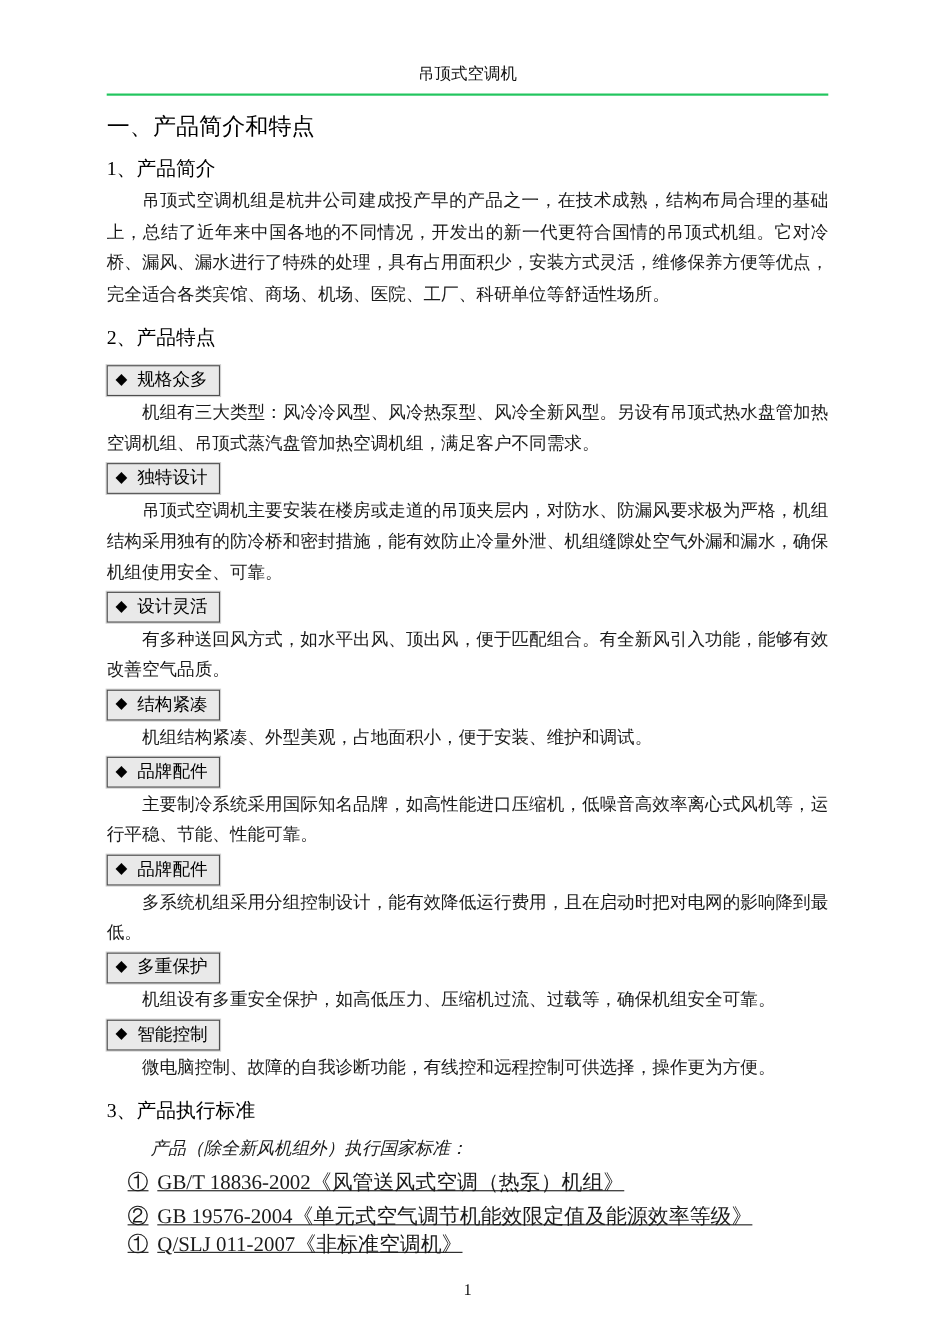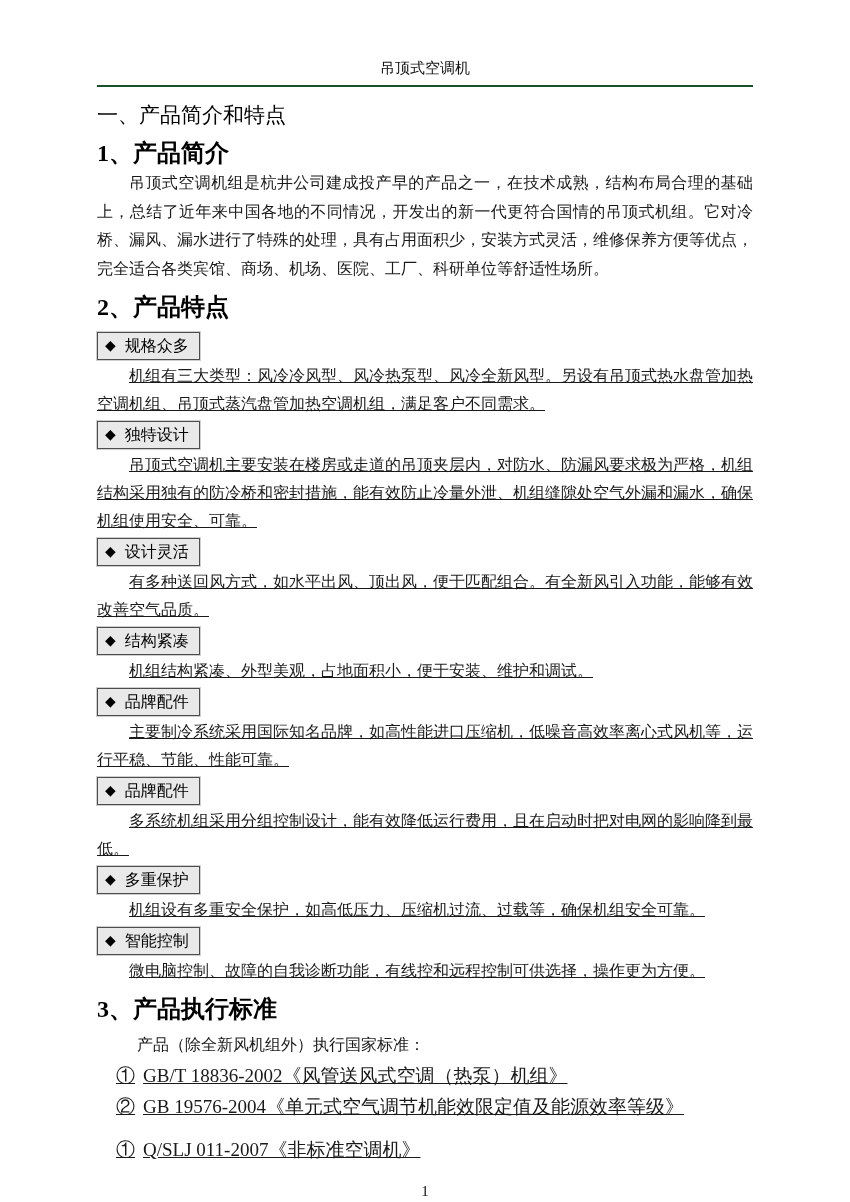--- a/index.html
+++ b/index.html
@@ -18,33 +18,33 @@
     box-sizing: border-box;
     width: 850px;
     height: 1202px;
     padding: 58px 97px 0 97px;
   }
   .doc-header {
     text-align: center;
     font-size: 15px;
     line-height: 20px;
     color: #111;
-    border-bottom: 2px solid #14532d;
+    border-bottom: 2px solid #22c55e;
     padding-bottom: 7px;
   }
   .h1 {
     font-size: 21px;
     font-weight: normal;
     line-height: 28px;
     margin: 14px 0 0 0;
     color: #000;
   }
   .h2 {
-    font-size: 24px;
-    font-weight: bold;
+    font-size: 18px;
+    font-weight: normal;
     line-height: 24px;
     margin: 12px 0 0 0;
     color: #000;
   }
   .body-para {
     font-size: 16px;
     line-height: 28.5px;
     text-align: justify;
     text-indent: 2em;
     margin: 4px 0 0 0;
@@ -69,41 +69,41 @@
     margin-right: 9px;
     position: relative;
     top: -1px;
   }
   .feature-body {
     font-size: 16px;
     line-height: 28px;
     text-align: justify;
     text-indent: 2em;
     margin: 0;
-    text-decoration: underline;
   }
   .standards-intro {
     font-size: 16px;
     line-height: 22px;
     margin: 13px 0 0 0;
     padding-left: 2.5em;
+    font-style: italic;
   }
   .standards-intro.enterprise {
     margin-top: 9px;
     padding-left: 1.75em;
   }
   .standard-item {
     font-size: 19px;
     line-height: 22px;
     margin: 9px 0 0 0;
     padding-left: 1em;
     text-decoration: underline;
   }
   .standard-item.tight {
-    margin-top: 21px;
+    margin-top: 3px;
   }
   .standard-item .circ-num {
     margin-right: 8px;
   }
   .page-number {
     text-align: center;
     font-size: 15px;
     margin-top: 22px;
     color: #111;
   }

